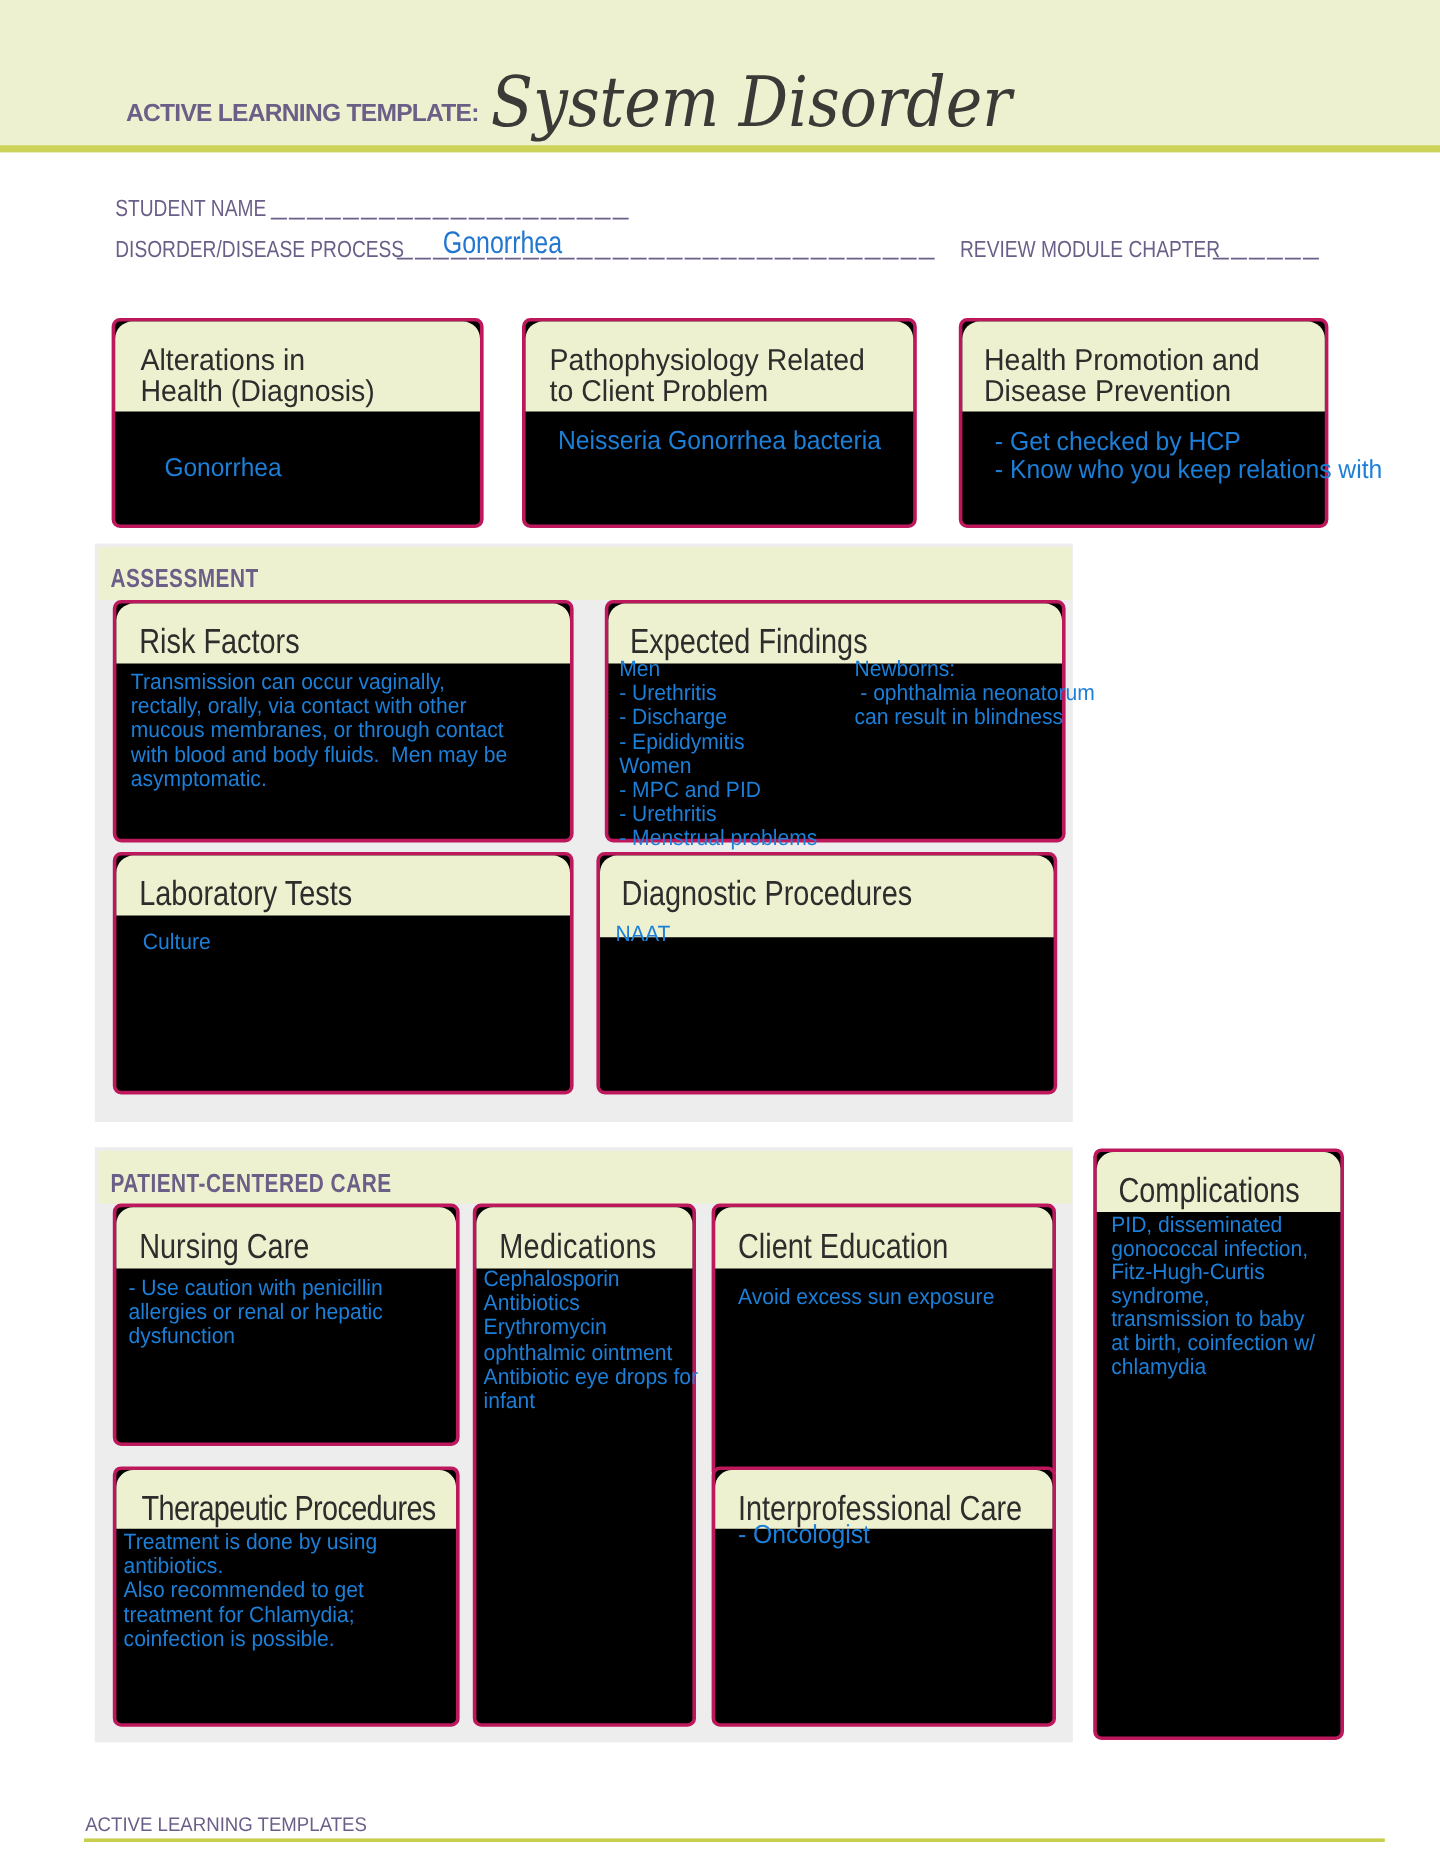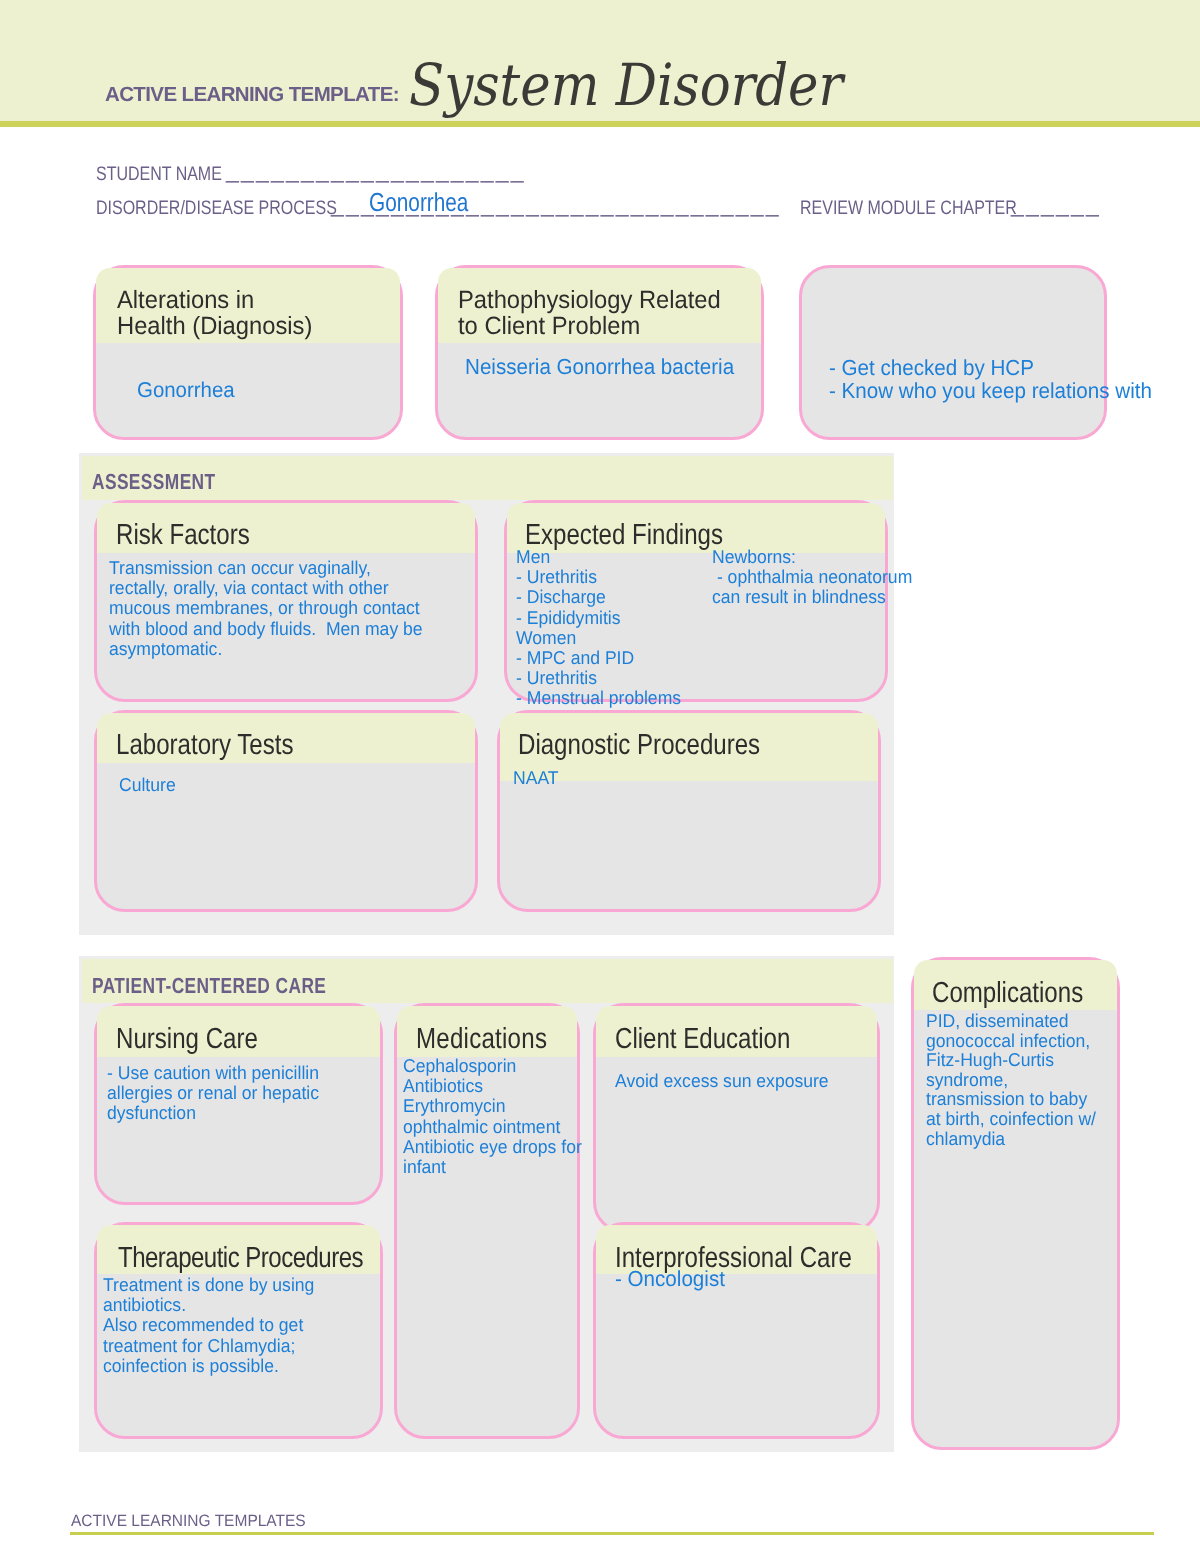--- a/index.html
+++ b/index.html
@@ -18,21 +18,21 @@
   .hdr-title{position:absolute;left:409px;top:56px;font-size:58px;font-style:italic;
              color:#3b3a37;font-family:"DejaVu Serif Condensed","DejaVu Serif",serif;line-height:58px;
              transform:scaleX(0.985);transform-origin:left top;white-space:nowrap;}
 
   
   .lbl{position:absolute;color:#6b5f88;font-size:19.5px;letter-spacing:0px;white-space:pre;line-height:1;transform:scaleX(0.82);transform-origin:left top;}
   .rule{position:absolute;color:#6b5f88;font-size:23px;letter-spacing:2.2px;white-space:pre;line-height:1;}
   .hand{position:absolute;color:#2176cf;font-size:26px;white-space:pre;line-height:1;transform:scaleX(0.80);transform-origin:left top;}
 
   
-  .rbox{position:absolute;border:3px solid #f9a8d4;border-radius:31px;background:#e5e5e5;
+  .rbox{position:absolute;border:3px solid #be185d;border-radius:7px;background:#000000;
         box-sizing:border-box;}
   .rbox>.bh{position:absolute;left:0;top:0;right:0;background:#eef1d0;
             border-radius:14px 14px 0 0;box-sizing:border-box;}
   .bh>span{position:absolute;color:#2e2d2b;font-family:"Liberation Sans",sans-serif;
            white-space:pre;line-height:1.12;transform:scaleX(0.83);transform-origin:left top;}
   .bh>span.t3{transform:scaleX(0.95);}
   .btxt{position:absolute;color:#1c7fd8;white-space:pre;font-size:18.5px;line-height:20.2px;transform:scaleX(0.95);transform-origin:left top;}
 
   
   .panel{position:absolute;background:#ededed;box-sizing:border-box;}
@@ -76,20 +76,24 @@
 
   <div class="rbox" style="left:435px;top:265px;width:329px;height:175px">
     <div class="bh" style="height:75px">
       <span class="t3" style="left:20px;top:19px;font-size:25px;line-height:26px">Pathophysiology Related
 to Client Problem</span>
     </div>
     <div class="btxt" style="left:27px;top:89px;font-size:21.7px">Neisseria Gonorrhea bacteria</div>
   </div>
 
   <div class="rbox" style="left:799px;top:265px;width:308px;height:175px">
+    <div class="bh" style="height:75px">
+      <span class="t3" style="left:18px;top:19px;font-size:25px;line-height:26px">Health Promotion and
+Disease Prevention</span>
+    </div>
     <div class="btxt" style="left:27px;top:89px;font-size:21.7px;line-height:22.5px">- Get checked by HCP
 - Know who you keep relations with</div>
   </div>
 
   <div class="panel" style="left:79px;top:453px;width:815px;height:482px">
     <div class="panel-hd" style="left:3px;top:3px;width:811px;height:44px">
       <span style="left:10px;top:14px">ASSESSMENT</span>
     </div>
   </div>
 

